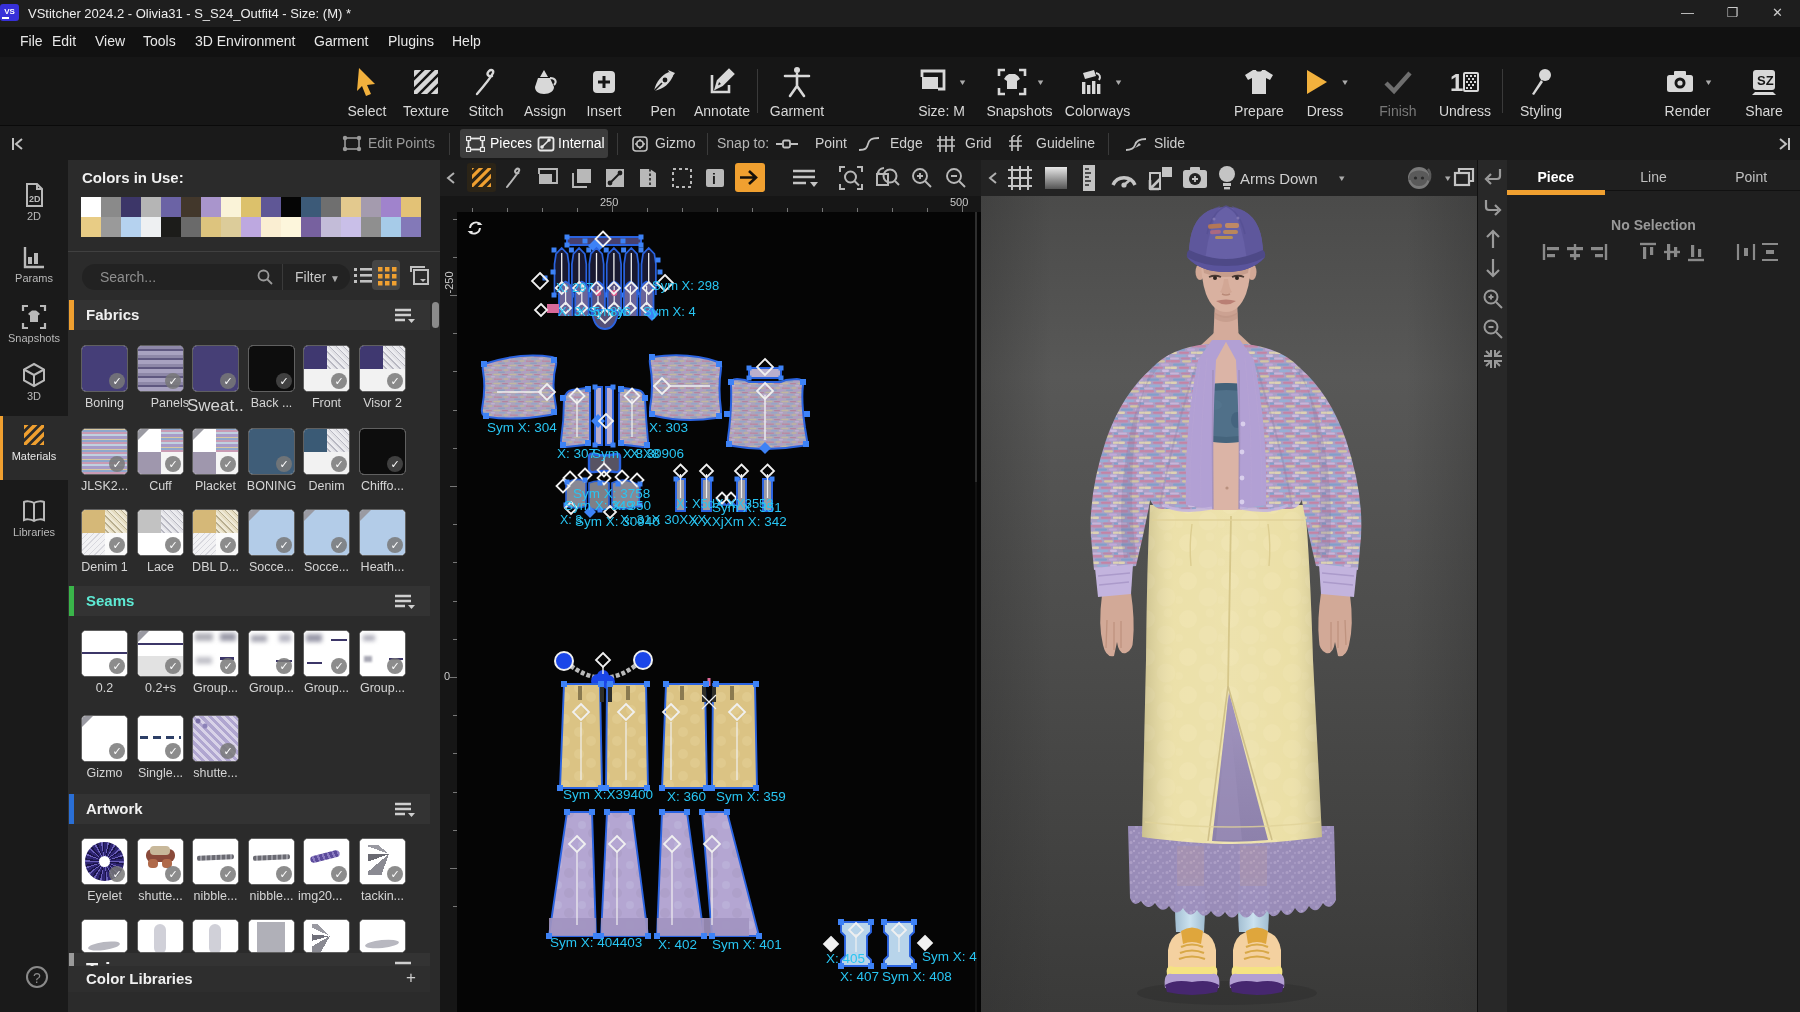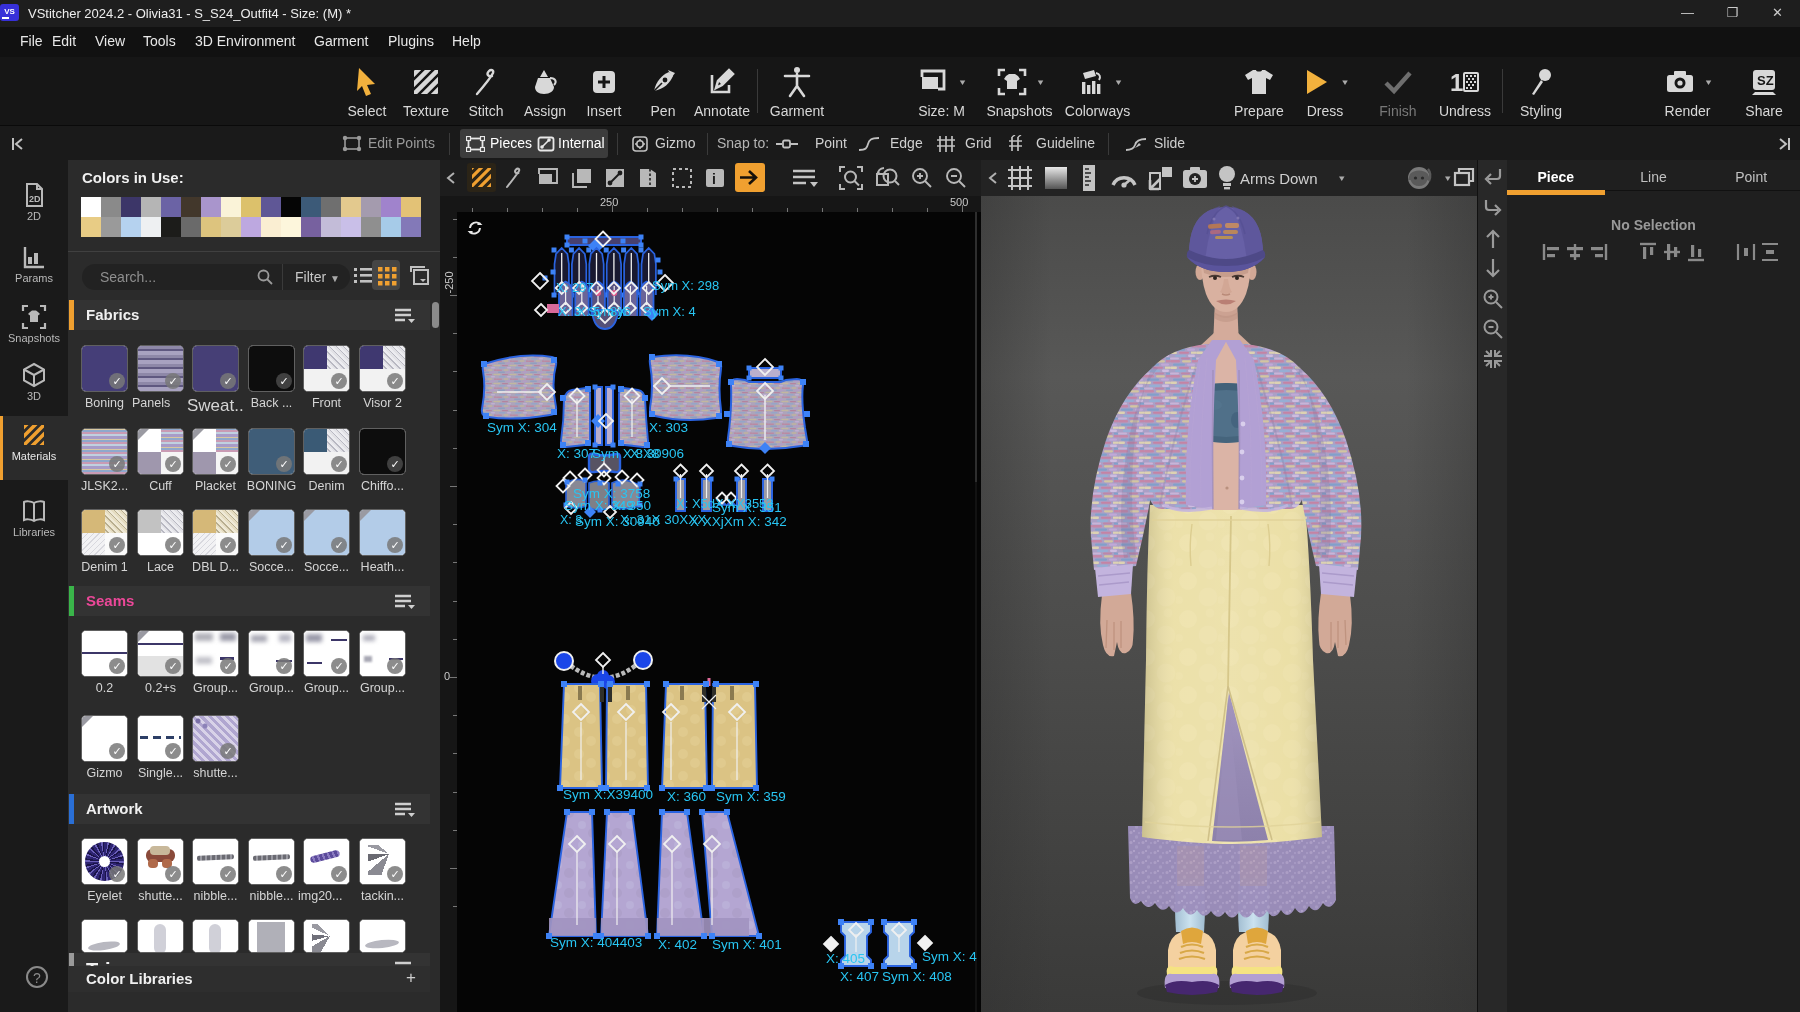--- a/index.html
+++ b/index.html
@@ -458,21 +458,21 @@
           <div style="position:absolute;left:13px;top:45px;width:47px;height:47px;border-radius:5px;position:absolute;overflow:hidden;border:1px solid #606060;background:#fff">
             <div style="position:absolute;inset:0;background:#453e78"></div>
             <div class="checkmark">✓</div>
           </div>
           <div style="position:absolute;left:8px;top:96px;width:57px;text-align:center;font-size:12.5px;color:#d5d5d5;white-space:nowrap;overflow:hidden">Boning</div>
           <div style="position:absolute;left:69px;top:45px;width:47px;height:47px;border-radius:5px;position:absolute;overflow:hidden;border:1px solid #606060;background:#fff">
             <div style="position:absolute;inset:0;background:#9a93b8"></div>
             <div style="position:absolute;inset:0;background:repeating-linear-gradient(0deg,#a8a2c0 0 4px,#5f5880 4px 6px,#8e88a8 6px 9px)"></div>
             <div class="checkmark">✓</div>
           </div>
-          <div style="position:absolute;left:64px;top:96px;width:57px;text-align:left;font-size:12.5px;color:#d5d5d5;white-space:nowrap;overflow:hidden">Panels</div>
+          <div style="position:absolute;left:64px;top:96px;width:57px;text-align:right;font-size:12.5px;color:#d5d5d5;white-space:nowrap;overflow:hidden">Panels</div>
           <div style="position:absolute;left:124px;top:45px;width:47px;height:47px;border-radius:5px;position:absolute;overflow:hidden;border:1px solid #606060;background:#fff">
             <div style="position:absolute;inset:0;background:#463f76"></div>
             <div class="checkmark">✓</div>
           </div>
           <div style="position:absolute;left:119px;top:96px;width:57px;text-align:center;font-size:17px;color:#d5d5d5;white-space:nowrap;overflow:hidden">Sweat...</div>
           <div style="position:absolute;left:180px;top:45px;width:47px;height:47px;border-radius:5px;position:absolute;overflow:hidden;border:1px solid #606060;background:#fff">
             <div style="position:absolute;inset:0;background:#0d0d0d"></div>
             <div class="checkmark" style="background:rgba(70,70,70,0.9)">✓</div>
           </div>
           <div style="position:absolute;left:175px;top:96px;width:57px;text-align:center;font-size:12.5px;color:#d5d5d5;white-space:nowrap;overflow:hidden">Back ...</div>
@@ -570,21 +570,21 @@
           </div>
           <div style="position:absolute;left:230px;top:260px;width:57px;text-align:center;font-size:12.5px;color:#d5d5d5;white-space:nowrap;overflow:hidden">Socce...</div>
           <div style="position:absolute;left:291px;top:209px;width:47px;height:47px;border-radius:5px;position:absolute;overflow:hidden;border:1px solid #606060;background:#fff">
             <div style="position:absolute;inset:0;background:#b3cce8"></div>
             <div style="position:absolute;left:0;top:0;width:0;height:0;border-top:11px solid #9a9aa2;border-right:11px solid transparent"></div>
             <div class="checkmark">✓</div>
           </div>
           <div style="position:absolute;left:286px;top:260px;width:57px;text-align:center;font-size:12.5px;color:#d5d5d5;white-space:nowrap;overflow:hidden">Heath...</div>
           <div style="position:absolute;left:0;top:286px;width:362px;height:30px;background:#333333">
             <div style="position:absolute;left:1px;top:0;width:5px;height:30px;background:#3ab54a"></div>
-            <div style="position:absolute;left:18px;top:6px;font-size:15px;font-weight:bold;color:#ec4899">Seams</div>
+            <div style="position:absolute;left:18px;top:6px;font-size:15px;font-weight:bold;color:#5eead4">Seams</div>
             <svg width="22" height="16" viewBox="0 0 22 16" style="position:absolute;right:14px;top:8px">
               <path d="M1 2 H17 M1 7 H17 M1 12 H11" stroke="#cfcfcf" stroke-width="2.4"></path>
               <path d="M14 11 l3.5 4 l3.5 -4 z" fill="#cfcfcf"></path>
             </svg>
           </div>
           <div style="position:absolute;left:13px;top:330px;width:47px;height:47px;border-radius:5px;position:absolute;overflow:hidden;border:1px solid #606060;background:#fff">
             <div style="position:absolute;inset:0;background:#ffffff"></div>
             <div style="position:absolute;left:0;right:0;top:21px;height:2px;background:#3c3668"></div>
             <div class="checkmark">✓</div>
           </div>

